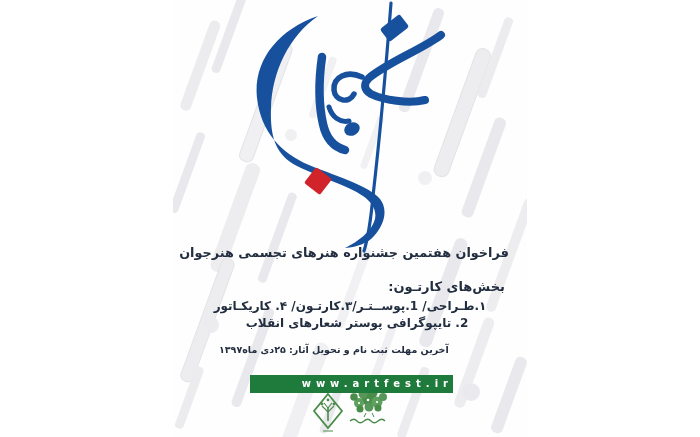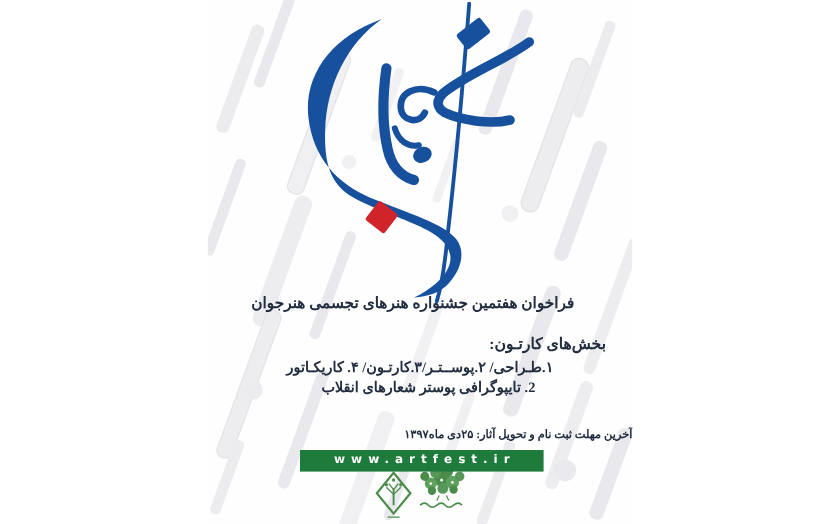--- a/index.html
+++ b/index.html
@@ -1,29 +1,29 @@
 <!DOCTYPE html>
 <html lang="fa"><head>
 <meta charset="utf-8">
 <style>
   html,body{margin:0;padding:0;width:700px;height:437px;background:#ffffff;
     font-family:"DejaVu Sans",sans-serif;overflow:hidden;position:relative;}
   .poster{position:absolute;left:173px;top:0;width:354px;height:437px;
     background:#fefefe;overflow:hidden;}
   svg.art{position:absolute;left:0;top:0;width:354px;height:437px;z-index:0;}
   .txt{position:absolute;direction:rtl;white-space:nowrap;color:#222e40;
-    font-weight:bold;z-index:2;font-family:Liberation Serif, serif;}
+    font-weight:bold;z-index:2;}
   .heading{top:245px;left:0;right:12px;text-align:center;font-size:12.8px;}
   .sec-title{top:279px;right:22px;font-size:13px;}
   .sec-lines{top:298px;left:0;right:0;text-align:center;font-size:12px;line-height:17.2px;}
   .sec-line.indent{transform:translateX(7px);}
-  .deadline{top:356px;left:46px;right:0;text-align:right;font-size:9.5px;}
+  .deadline{top:344px;left:46px;right:0;text-align:left;font-size:9.5px;}
   .bar{position:absolute;top:375px;left:77px;width:203px;height:18px;z-index:2;
     background:#1f7b3b;color:#ffffff;font-size:10px;font-weight:bold;
-    letter-spacing:5px;text-indent:5px;text-align:center;line-height:18px;}
+    letter-spacing:5px;text-indent:5px;text-align:right;line-height:18px;}
 </style>
 </head>
 <body>
 
 <div class="poster">
 
   <svg class="art" viewBox="0 0 354 437" role="img" aria-label="هنرجوان">
 
     <g>
       <rect x="22" y="18" width="11" height="95" rx="5" fill="#ececef" transform="rotate(20 27 65)"></rect>
@@ -106,21 +106,21 @@
         <path d="M177,421 Q181,417.5 184,421 T191,421 T198,421 T205,421 T212,421" stroke="#4a8c4a" stroke-width="1.3" fill="none"></path>
       </g>
     </g>
   </svg>
 
   <div class="txt heading">فراخوان هفتمین جشنواره هنرهای تجسمی هنرجوان</div>
 
   <div class="txt sec-title">بخش‌های کارتـون:</div>
 
   <div class="txt sec-lines">
-    <div class="sec-line">۱.طـراحی/ ۲.پوســتـر/۳.کارتـون/ ۴. کاریکـاتور</div>
+    <div class="sec-line">۱.طـراحی/ 1.پوســتـر/۳.کارتـون/ ۴. کاریکـاتور</div>
     <div class="sec-line indent">2. تایپوگرافی پوستر شعارهای انقلاب</div>
   </div>
 
   <div class="txt deadline">آخرین مهلت ثبت نام و تحویل آثار: ۲۵دی ماه۱۳۹۷</div>
 
   <div class="bar">
     <span>www.artfest.ir</span>
   </div>
 
 </div>

